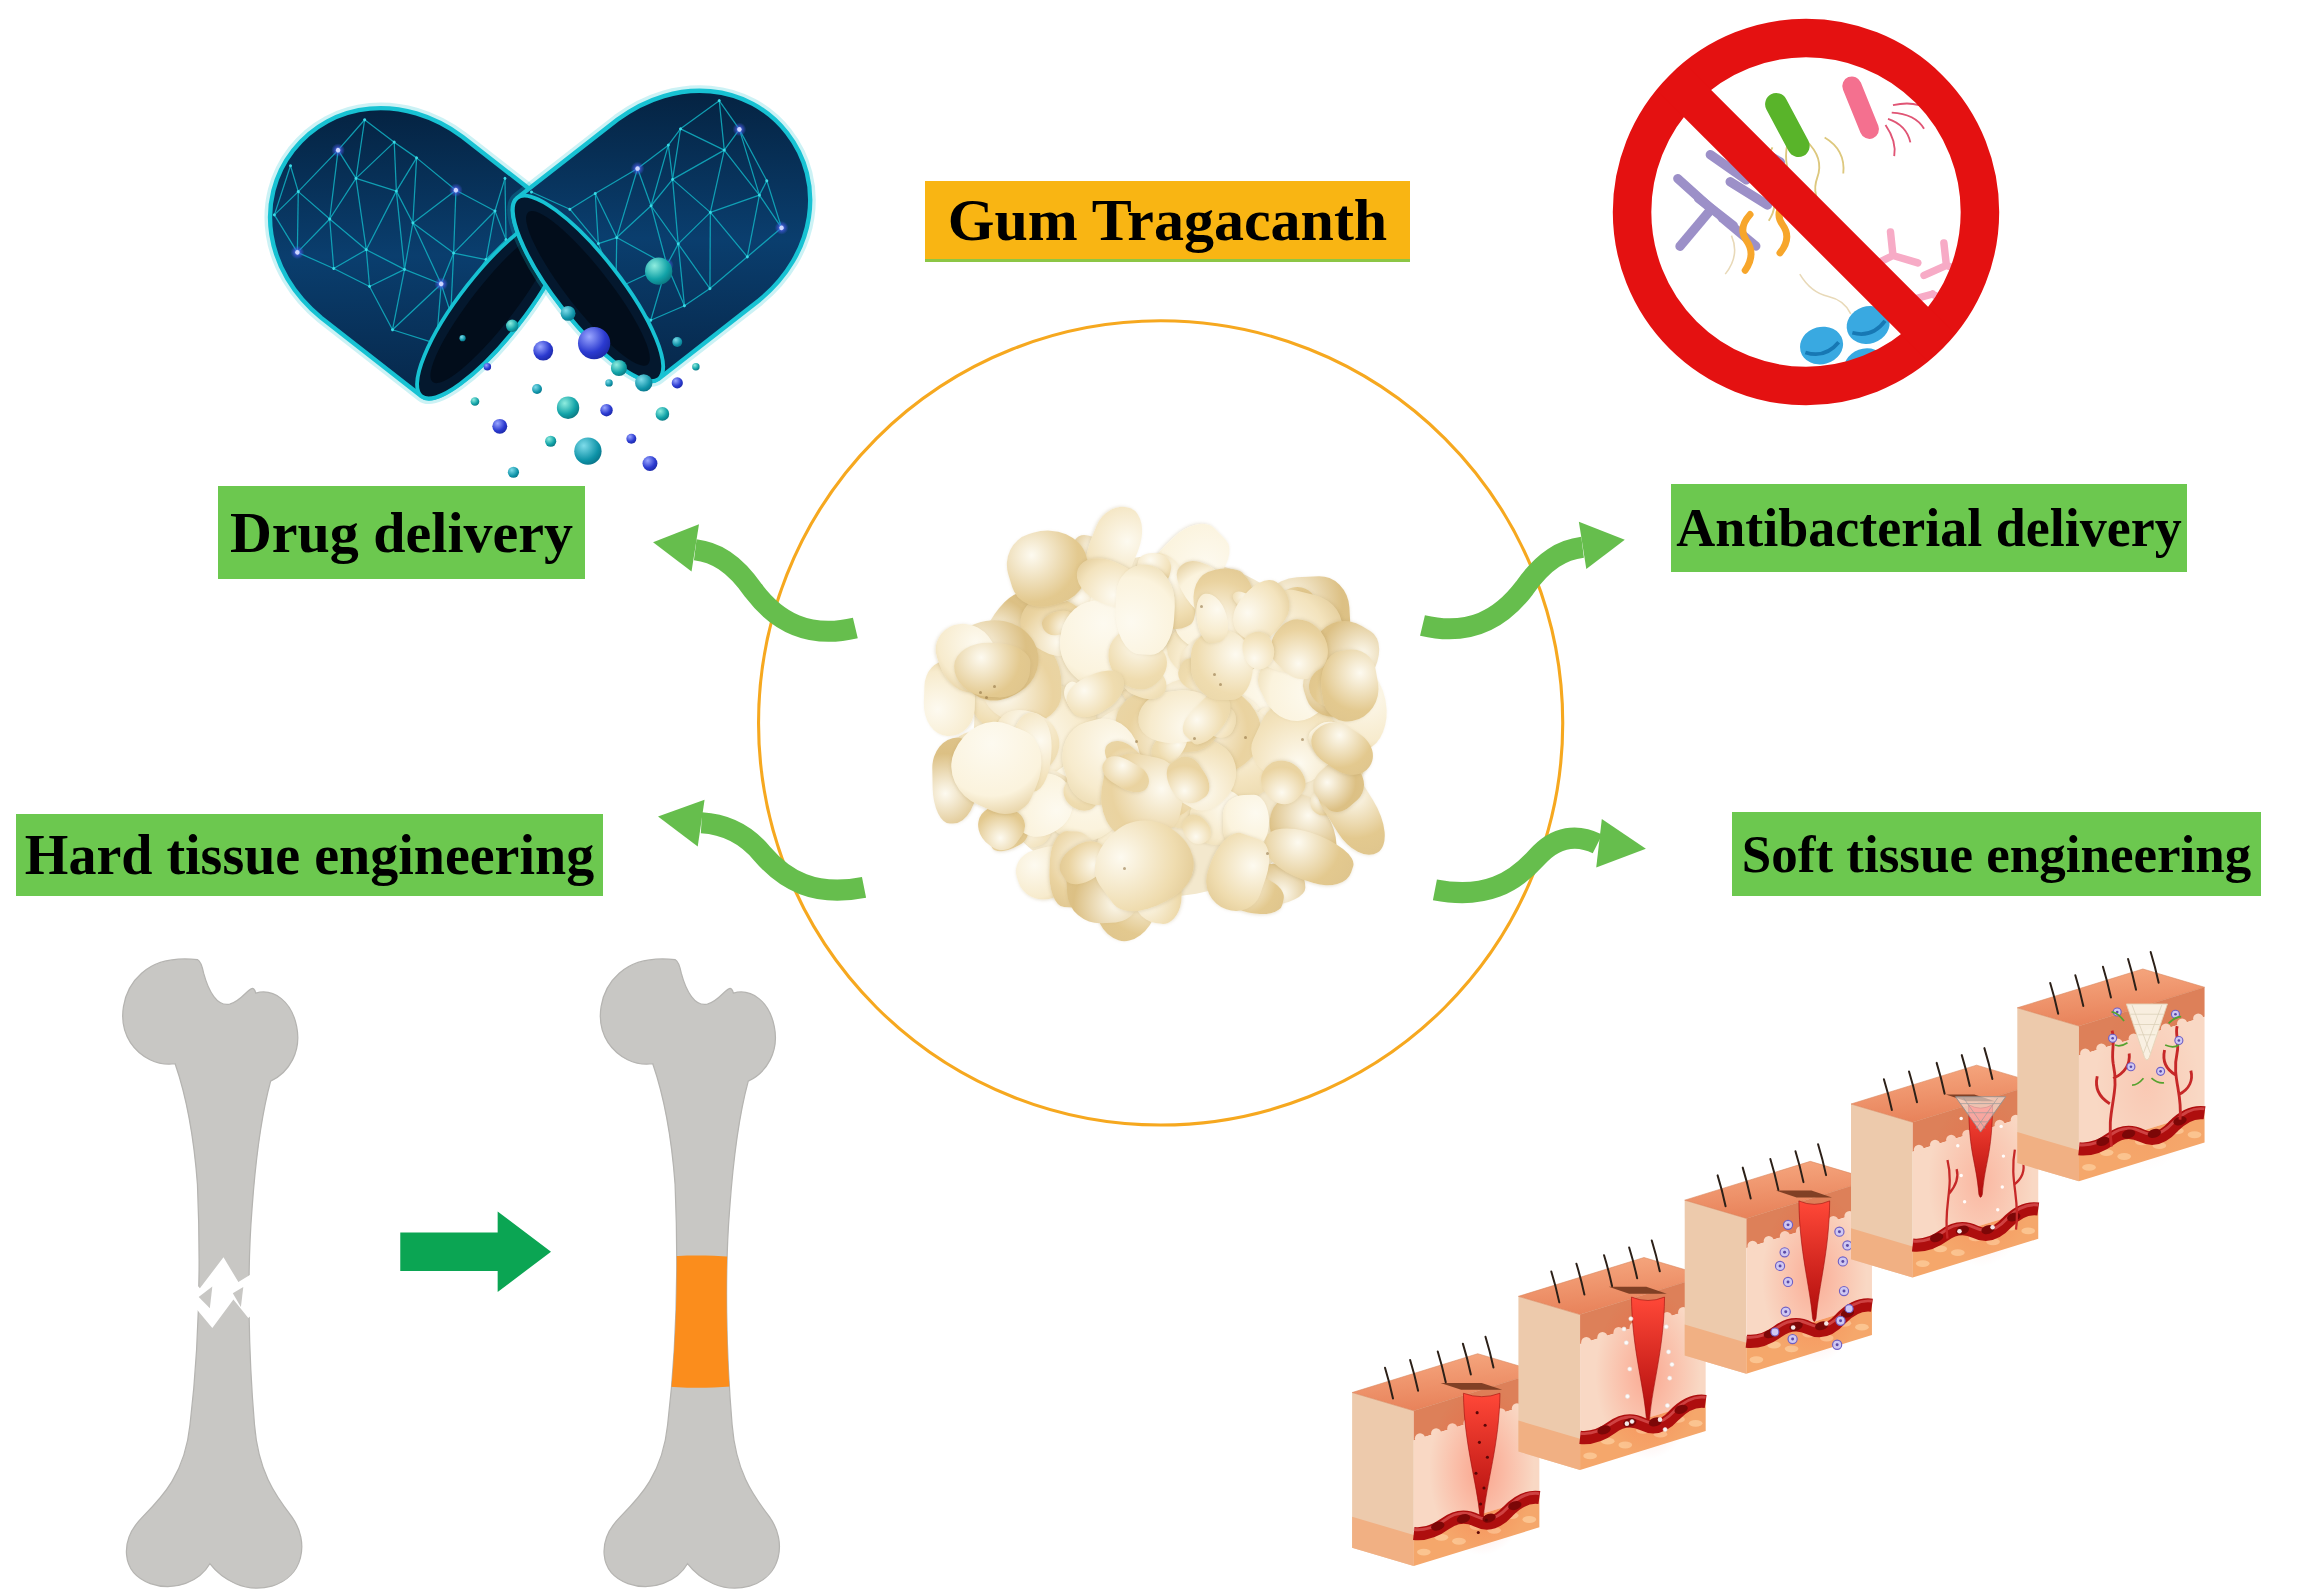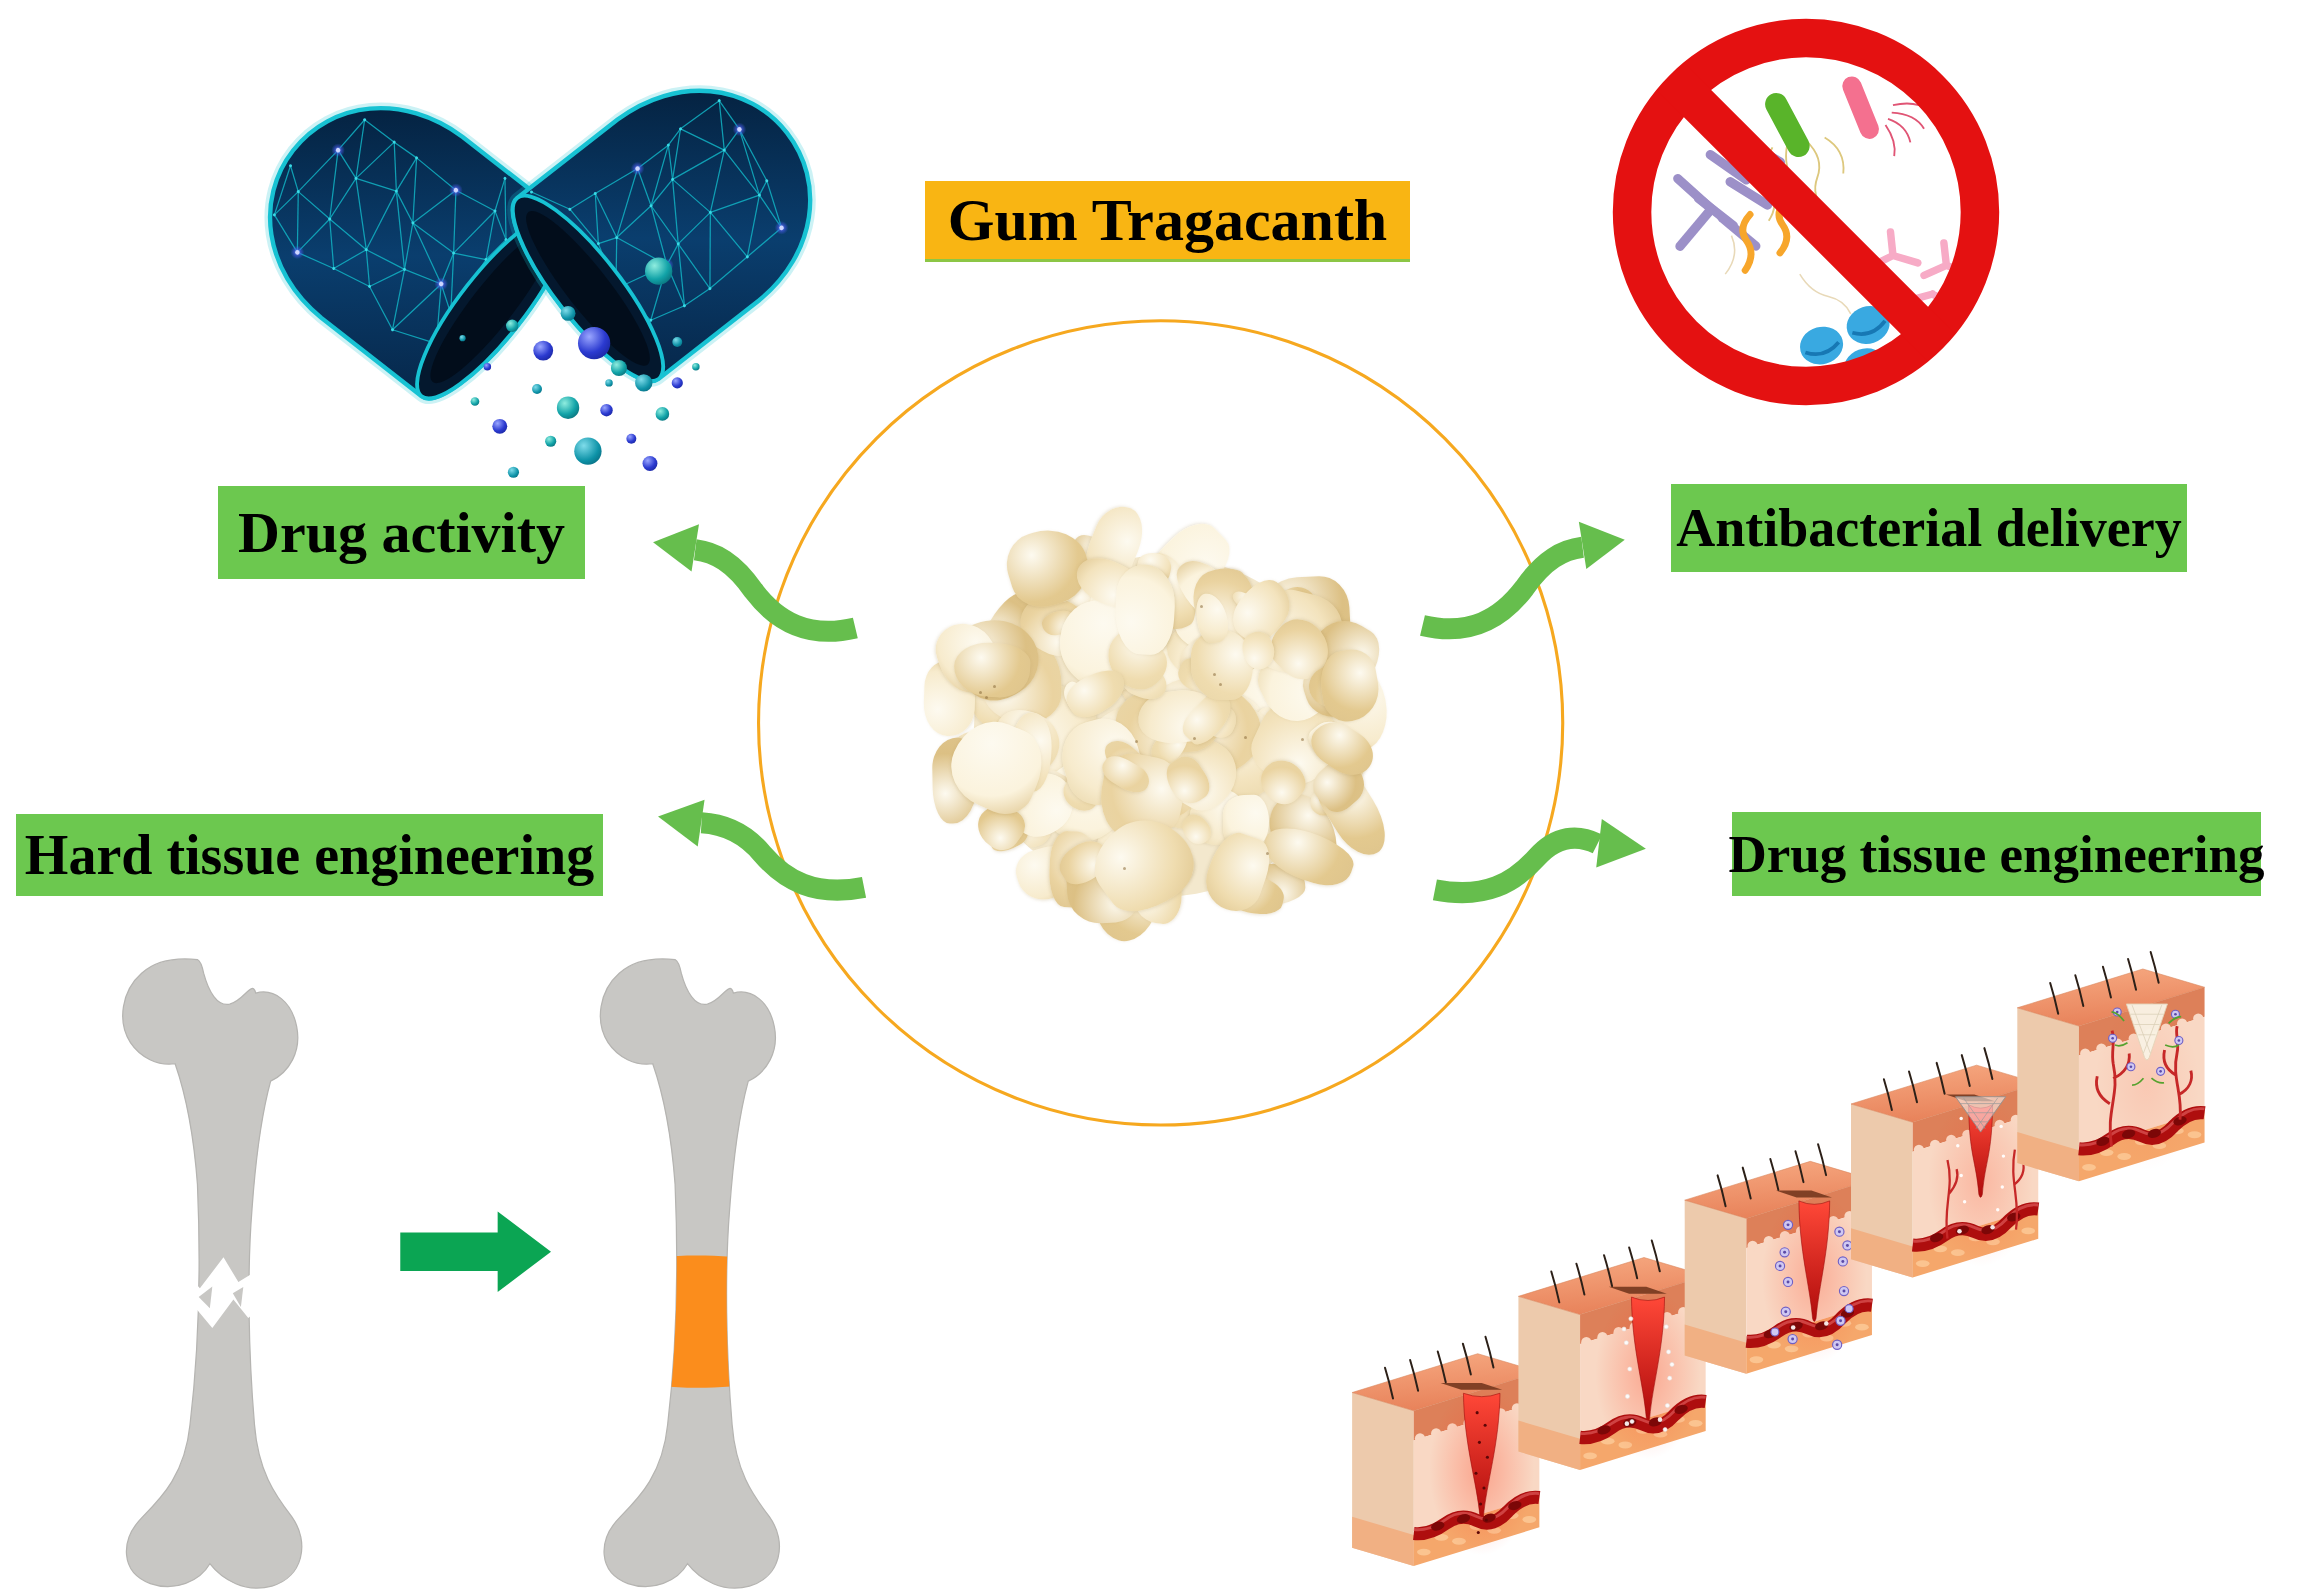--- a/index.html
+++ b/index.html
@@ -1237,21 +1237,21 @@
         <path d="M 81.6,82.56 q -6,-28 -14,-54" stroke="#2C2018" stroke-width="3.5" fill="none" stroke-linecap="round"></path>
         <path d="M 125.60000000000001,68.96 q -6,-28 -14,-54" stroke="#2C2018" stroke-width="3.5" fill="none" stroke-linecap="round"></path>
         <path d="M 174,54 q -6,-28 -14,-54" stroke="#2C2018" stroke-width="3.5" fill="none" stroke-linecap="round"></path>
         <path d="M 218,40.400000000000006 q -6,-28 -14,-54" stroke="#2C2018" stroke-width="3.5" fill="none" stroke-linecap="round"></path>
         <path d="M 257.6,28.159999999999997 q -6,-28 -14,-54" stroke="#2C2018" stroke-width="3.5" fill="none" stroke-linecap="round"></path>
       </g>
     </svg>
 
   <div class="lbl title-lbl" style="left: 925px; top: 181px; width: 485px; height: 78px; font-size: 60px; background: rgb(249, 181, 19);">Gum Tragacanth</div>
 
-  <div class="lbl" style="left: 218px; top: 486px; width: 367px; height: 93px; font-size: 58px; background: rgb(108, 200, 79);">Drug activity</div>
+  <div class="lbl" style="left: 218px; top: 486px; width: 367px; height: 93px; font-size: 58px; background: rgb(108, 200, 79);">Drug delivery</div>
 
   <div class="lbl" style="left: 1671px; top: 484px; width: 516px; height: 88px; font-size: 54px; background: rgb(108, 200, 79);">Antibacterial delivery</div>
 
   <div class="lbl" style="left: 16px; top: 814px; width: 587px; height: 82px; font-size: 56px; background: rgb(108, 200, 79);">Hard tissue engineering</div>
 
-  <div class="lbl" style="left: 1732px; top: 812px; width: 529px; height: 84px; font-size: 53px; background: rgb(108, 200, 79);">Drug tissue engineering</div>
+  <div class="lbl" style="left: 1732px; top: 812px; width: 529px; height: 84px; font-size: 53px; background: rgb(108, 200, 79);">Soft tissue engineering</div>
 </div>
 
 
 </body></html>

